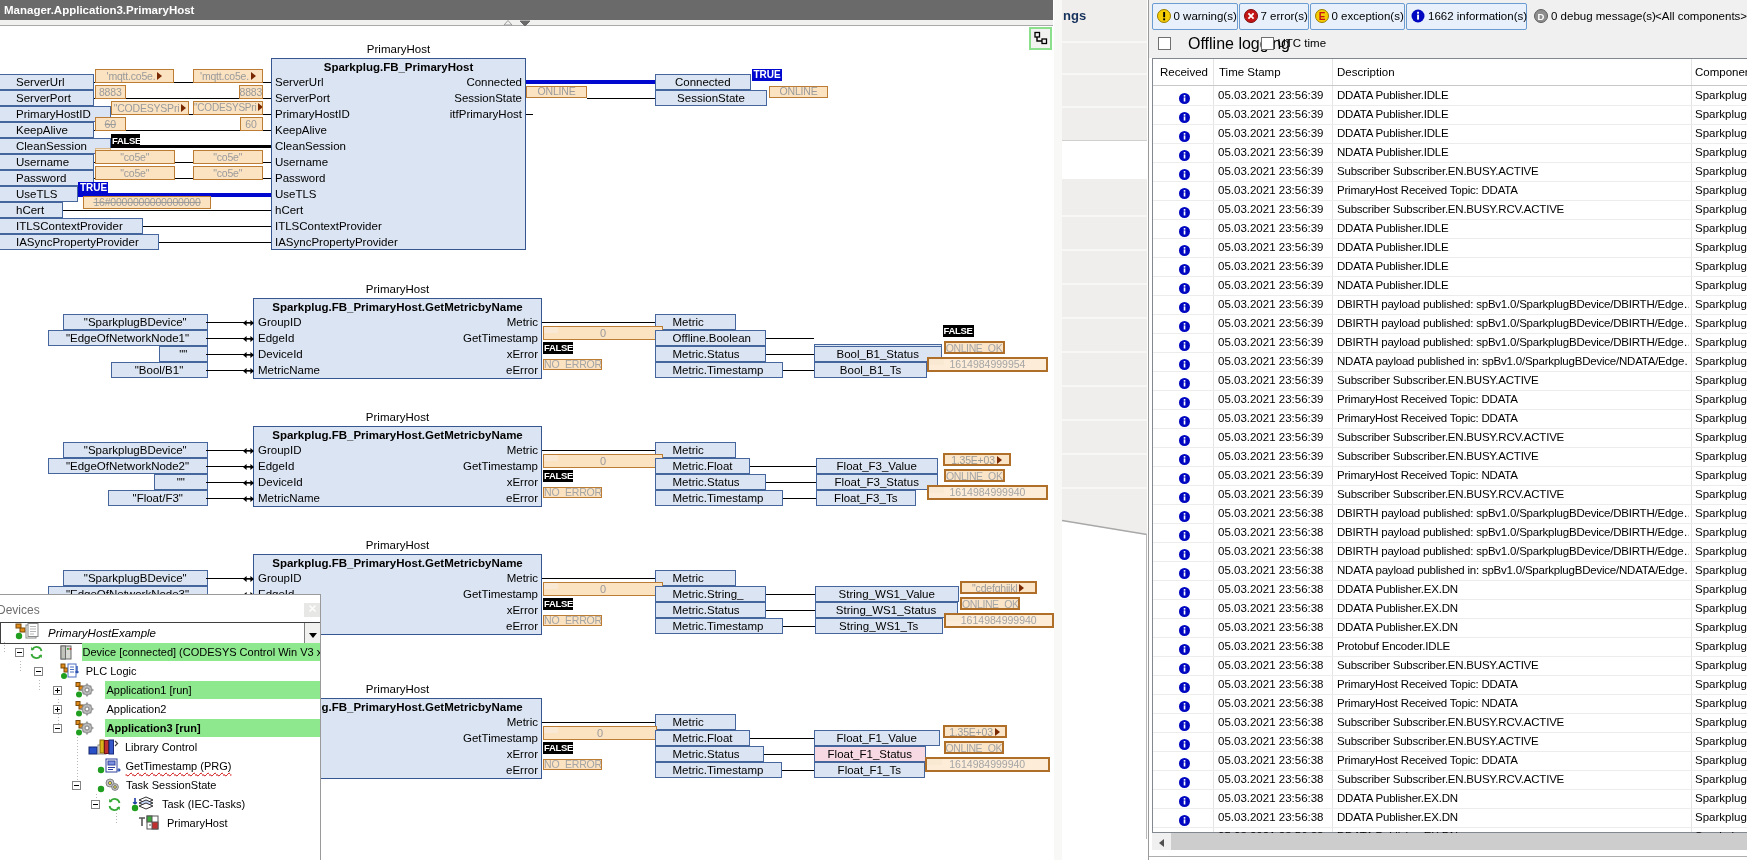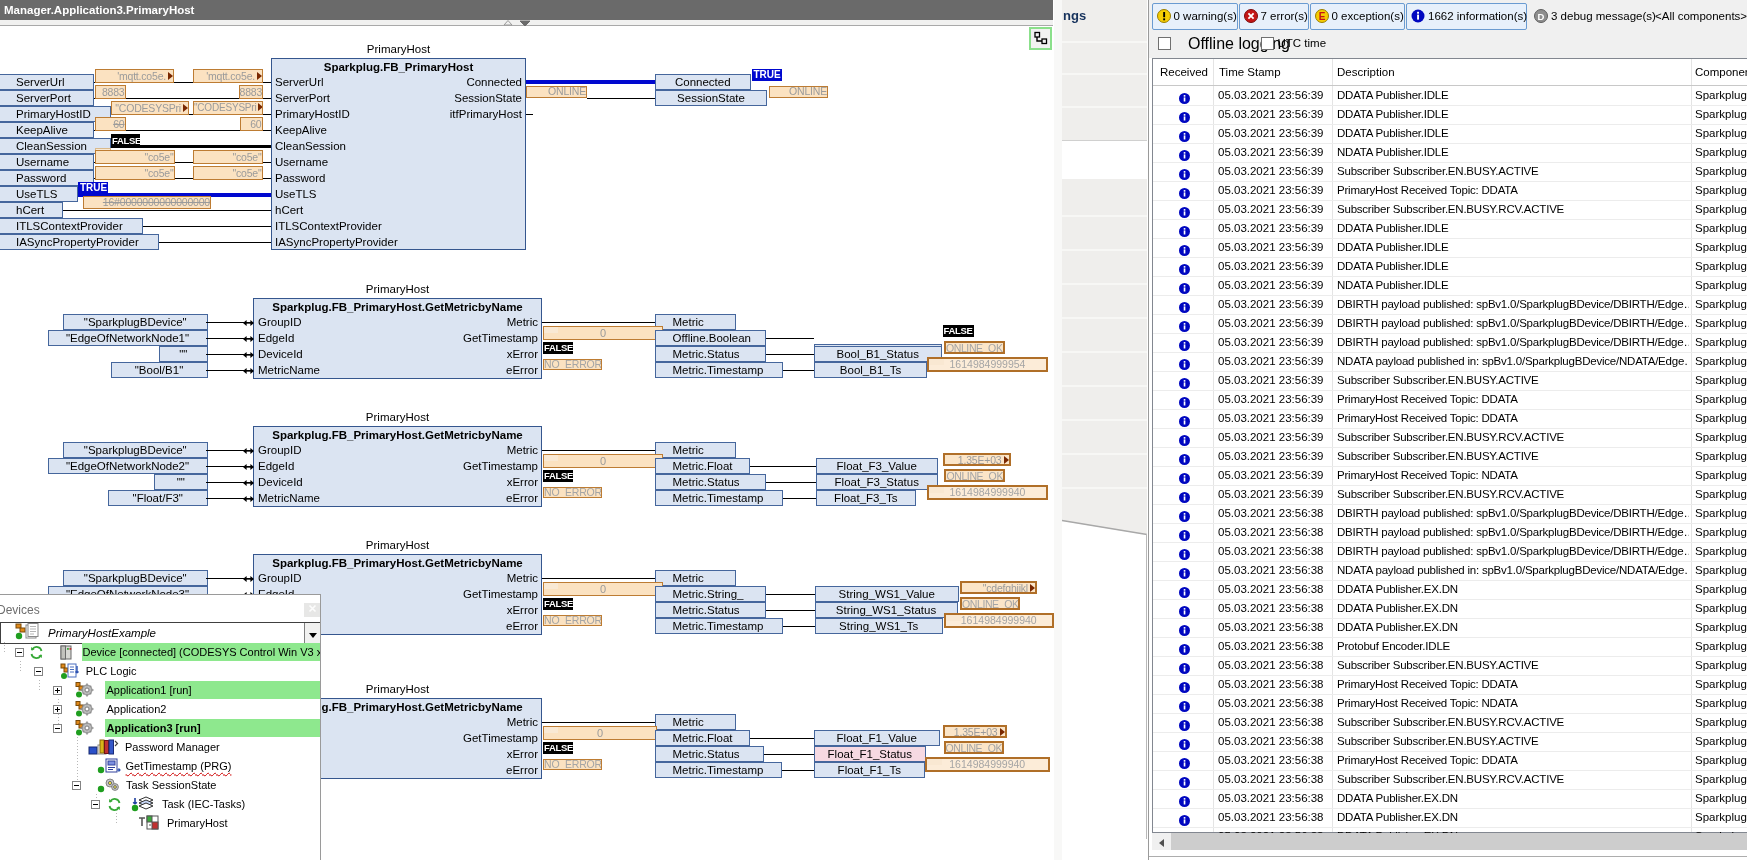--- a/index.html
+++ b/index.html
@@ -2,21 +2,21 @@
 <html><head><meta charset="utf-8">
 <style>
 *{margin:0;padding:0;box-sizing:border-box}
 html,body{width:1747px;height:860px;overflow:hidden;background:#fff;
  font-family:"Liberation Sans",sans-serif;}
 .a{position:absolute}
 .vb{position:absolute;background:#dbe4f2;border:1px solid #45669c;color:#000;
  font-size:11.5px;text-align:center;white-space:nowrap;overflow:hidden}
 .fbk{position:absolute;background:#dbe4f2;border:1px solid #35568e}
 .ob{position:absolute;background:#fbe2c1;border:1px solid #bd7c33;color:#9b9b9b;
- font-size:10.5px;text-align:right;white-space:nowrap;overflow:hidden;letter-spacing:-0.2px}
+ font-size:10.5px;text-align:center;white-space:nowrap;overflow:hidden;letter-spacing:-0.2px}
 .tsb{position:absolute;background:#fcecd8;border:2px solid #b06f28;color:#a5a5a5;
  font-size:10.5px;text-align:center;white-space:nowrap}
 .blkb{position:absolute;background:#000;color:#fff;font-size:9.5px;font-weight:bold;
  text-align:left;padding-left:1px;white-space:nowrap;letter-spacing:-0.3px}
 .trub{position:absolute;background:#0008cf;color:#fff;font-size:10px;font-weight:bold;
  text-align:left;padding-left:2px;white-space:nowrap}
 .w{position:absolute;background:#000}
 .bw{position:absolute;background:#0008cf}
 .pl{position:absolute;color:#000;font-size:11.5px;white-space:nowrap}
 .pr{position:absolute;color:#000;font-size:11.5px;white-space:nowrap;text-align:right}
@@ -453,21 +453,21 @@
       </svg></div>
 <div class="a" style="left:106.5px;top:126px;width:214.5px;height:14px;line-height:14px;font-size:11px;color:#000;white-space:nowrap;font-weight:bold">Application3 [run]</div>
 <div class="a" style="left:88px;top:144px"><svg width="31" height="17" viewBox="0 0 31 17">
         <rect x="1" y="8" width="8" height="7" fill="#2a50c8" stroke="#16286e"></rect>
         <rect x="10" y="6" width="8" height="9" fill="#fff" stroke="#888"></rect>
         <rect x="12" y="1" width="4" height="13" fill="#d8b518" stroke="#86690a"></rect>
         <rect x="16.5" y="1.5" width="4" height="13" fill="#c03030" stroke="#701414"></rect>
         <rect x="21" y="1" width="4.5" height="14" fill="#3458c8" stroke="#1a2a78"></rect>
         <path d="M27 2 L29.5 4.5 L27 7" fill="none" stroke="#444" stroke-width="1.2"></path>
       </svg></div>
-<div class="a" style="left:125px;top:145px;width:196px;height:14px;line-height:14px;font-size:11px;color:#000;white-space:nowrap">Password Manager</div>
+<div class="a" style="left:125px;top:145px;width:196px;height:14px;line-height:14px;font-size:11px;color:#000;white-space:nowrap">Library Control</div>
 <div class="a" style="left:97px;top:163px"><svg width="24" height="16" viewBox="0 0 24 16">
         <circle cx="4" cy="12" r="3.2" fill="#1f9e1f"></circle>
         <rect x="9" y="1" width="11" height="13" fill="#fff" stroke="#30409c"></rect>
         <rect x="11" y="3" width="7" height="4" fill="#7c90e0" stroke="#30409c"></rect>
         <path d="M11 9.5 H18 M11 11.5 H16" stroke="#30409c" stroke-width="1"></path>
         <path d="M20 12 l3 0 m-1.5 -1.5 l1.5 1.5 l-1.5 1.5" stroke="#2a50b0" stroke-width="1.2" fill="none"></path>
       </svg></div>
 <div class="a" style="left:125.5px;top:164px;width:195.5px;height:14px;line-height:14px;font-size:11px;color:#000;white-space:nowrap;text-decoration:underline wavy #cc0000 0.8px;text-underline-offset:2px">GetTimestamp (PRG)</div>
 <svg class="a" style="left:72px;top:185.5px" width="9" height="9" viewBox="0 0 9 9">
       <rect x="0.5" y="0.5" width="8" height="8" fill="#fff" stroke="#848484"></rect>
@@ -545,21 +545,21 @@
 <div class="a" style="left:262px;top:9px;width:14px;height:14px"><svg width="14" height="14" viewBox="0 0 14 14">
         <circle cx="7" cy="7" r="6.5" fill="#0007c0"></circle>
         <rect x="6.1" y="5.6" width="1.9" height="5" fill="#fff"></rect>
         <rect x="6.1" y="2.8" width="1.9" height="1.9" fill="#fff"></rect>
       </svg></div>
 <div class="a" style="left:279px;top:9px;width:99px;height:15px;line-height:15px;font-size:11.5px;color:#000;white-space:nowrap">1662 information(s)</div>
 <div class="a" style="left:385px;top:9px;width:14px;height:14px"><svg width="14" height="14" viewBox="0 0 14 14">
         <circle cx="7" cy="7" r="6.5" fill="#8e8e8e" stroke="#5e5e5e"></circle>
         <text x="7" y="10.6" font-size="9.5" font-weight="bold" fill="#fff" text-anchor="middle" font-family="Liberation Sans">D</text>
       </svg></div>
-<div class="a" style="left:402px;top:9px;width:96px;height:15px;line-height:15px;font-size:11.5px;color:#000;white-space:nowrap">3 debug message(s)</div>
+<div class="a" style="left:402px;top:9px;width:96px;height:15px;line-height:15px;font-size:11.5px;color:#000;white-space:nowrap">0 debug message(s)</div>
 <div class="a" style="left:506px;top:9px;width:93px;height:15px;line-height:15px;font-size:11.5px;color:#000;white-space:nowrap">&lt;All components&gt;</div>
 <div class="a" style="left:9px;top:37px;width:13px;height:13px;background:#fff;border:1px solid #707070"></div>
 <div class="a" style="left:39px;top:36px;width:110px;height:15px;line-height:15px;font-size:16px">Offline logging</div>
 <div class="a" style="left:111.5px;top:37px;width:13px;height:13px;background:#fff;border:1px solid #707070"></div>
 <div class="a" style="left:128.5px;top:36px;width:80px;height:15px;line-height:15px;font-size:11.5px">UTC time</div>
 <div class="a" style="left:3px;top:58px;width:596px;height:775px;background:#fff;border:1px solid #828790;border-right:none"></div>
 <div class="a" style="left:64px;top:59px;width:1px;height:773px;background:#e4e4e4"></div>
 <div class="a" style="left:183px;top:59px;width:1px;height:773px;background:#e4e4e4"></div>
 <div class="a" style="left:542px;top:59px;width:1px;height:773px;background:#e4e4e4"></div>
 <div class="a" style="left:11px;top:65px;width:60px;height:15px;line-height:15px;font-size:11.5px">Received</div>

